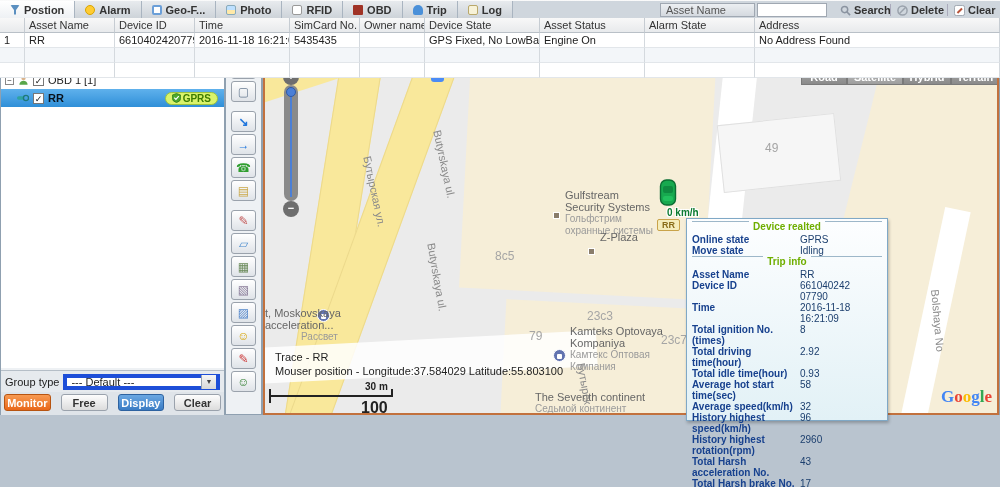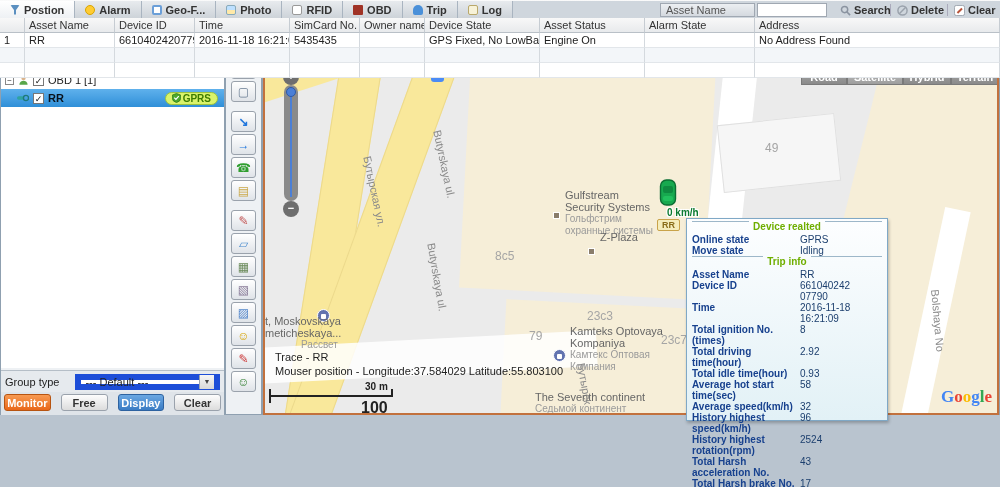--- a/index.html
+++ b/index.html
@@ -52,22 +52,22 @@
   .tree-row { display:flex; align-items:center; gap:4px; height:18px; padding-left:4px; }
   .tree-row.selected { background:linear-gradient(#5fb1ec,#2f8fd8); }
   .expander { width:9px; height:9px; border:1px solid #888; background:#fff; font-size:8px;
     line-height:7px; text-align:center; color:#333; }
   .cbx { width:11px; height:11px; border:1px solid #777; background:#fff; font-size:9px;
     line-height:10px; text-align:center; color:#111; }
   .badge-gprs { margin-left:auto; margin-right:6px; display:flex; align-items:center; gap:2px;
     background:#d9f36b; border:1px solid #9cc23d; border-radius:8px; padding:0 6px; height:13px;
     font-size:10px; font-weight:bold; color:#3e7d00; }
   #group-row { position:absolute; left:0; top:336px; width:223px; height:22px; display:flex;
-    align-items:center; gap:16px; padding:0 4px; background:#e6eaee; border-top:1px solid #b5bec7; }
-  #group-select { flex:1; height:16px; background:#fff; border:6px solid #1d4ed8; display:flex;
+    align-items:center; gap:4px; padding:0 4px; background:#e6eaee; border-top:1px solid #b5bec7; }
+  #group-select { flex:1; height:16px; background:#fff; border:4px solid #1d4ed8; display:flex;
     align-items:center; justify-content:space-between; padding-left:4px; }
   #group-select .arrowbox { width:15px; height:14px; border-left:1px solid #98a2ae;
     background:linear-gradient(#f5f5f5,#d8d8d8); font-size:7px; display:flex; align-items:center; justify-content:center; color:#444; }
   #left-buttons { position:absolute; left:0; top:358px; width:223px; height:23px; display:flex;
     gap:10px; padding:2px 3px; background:#dfe4e9; }
   .act-btn { flex:1; height:17px; border-radius:3px; border:1px solid #9aa2ac; font-weight:bold;
     display:flex; align-items:center; justify-content:center; background:linear-gradient(#fdfdfd,#dcdcdc); color:#333; }
   .act-btn.orange { background:linear-gradient(#f79a52,#e9671a); border-color:#b75411; color:#fff; }
   .act-btn.blue { background:linear-gradient(#6aa7e2,#3a7cc4); border-color:#2d62a0; color:#fff; }
 
@@ -458,23 +458,23 @@
           <div>The Seventh continent</div>
           <div class="poi-sub">Седьмой континент</div>
         </div>
         <div class="poi-label" style="left:305px; top:258px;">
           <div>Kamteks Optovaya</div>
           <div>Kompaniya</div>
           <div class="poi-sub">Камтекс Оптовая</div>
           <div class="poi-sub">Компания</div>
         </div>
         <span class="poi-bag" style="left:52px; top:242px;"></span>
-        <div class="poi-label" style="left:0px; top:248px;">
+        <div class="poi-label" style="left:0px; top:240px;">
           <div>t, Moskovskaya</div>
-          <div>meticheskaya...</div>
+          <div>acceleration...</div>
           <div class="poi-sub" style="padding-left:36px;">Рассвет</div>
         </div>
 
         <div id="transit-icon" style="left:166px; top:2px;"></div>
 
         <div id="zoomctl">
           <div class="zbtn" style="top:0;">+</div>
           <div class="ztrack"></div>
           <div class="zline"></div>
           <div class="zknob"></div>
@@ -568,21 +568,21 @@
     <div class="prow">
         <span class="plabel">Average speed(km/h)</span>
         <span class="pvalue">32</span>
       </div>
     <div class="prow">
         <span class="plabel">History highest speed(km/h)</span>
         <span class="pvalue">96</span>
       </div>
     <div class="prow">
         <span class="plabel">History highest rotation(rpm)</span>
-        <span class="pvalue">2524</span>
+        <span class="pvalue">2960</span>
       </div>
     <div class="prow">
         <span class="plabel">Total Harsh acceleration No.</span>
         <span class="pvalue">43</span>
       </div>
     <div class="prow">
         <span class="plabel">Total Harsh brake No.(times)</span>
         <span class="pvalue">17</span>
       </div>
   </div>

